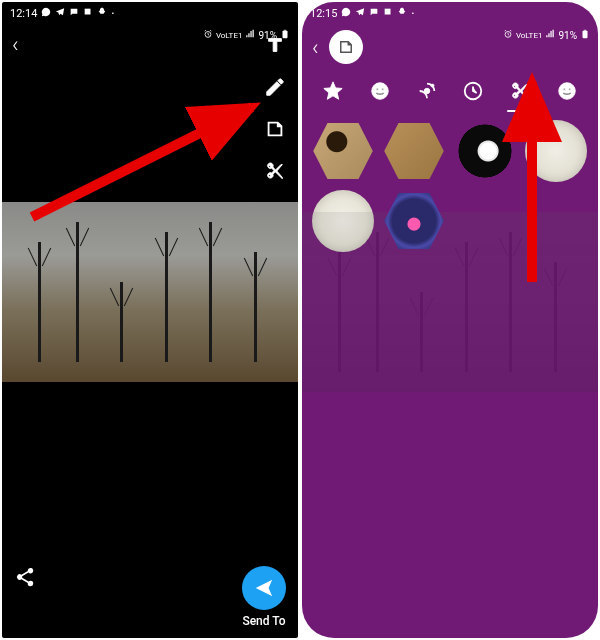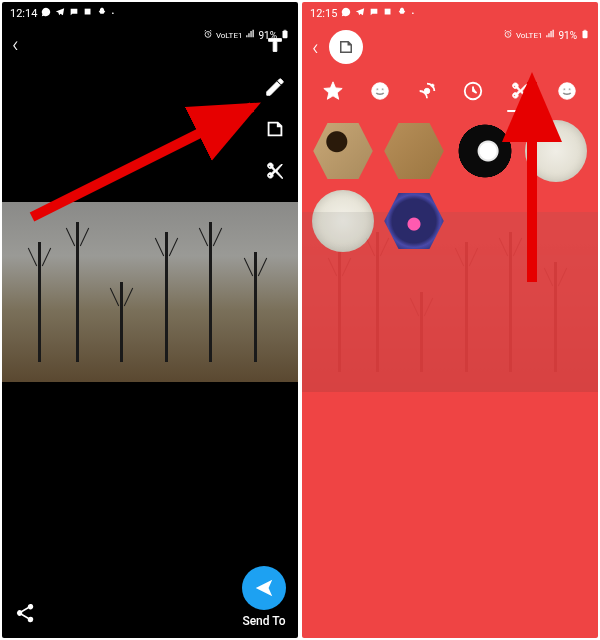--- a/index.html
+++ b/index.html
@@ -1,19 +1,19 @@
 <!DOCTYPE html>
 <html><head>
 <meta charset="utf-8">
 <style>
   * { margin: 0; padding: 0; box-sizing: border-box; }
   body { background: #f0f0f0; font-family: -apple-system, BlinkMacSystemFont, "Segoe UI", Roboto, sans-serif; }
   .container { width: 600px; height: 640px; display: flex; gap: 4px; background: #fff; padding: 2px; }
   .phone { width: 296px; height: 636px; background: #000; position: relative; overflow: hidden; border-radius: 2px; }
-  .phone-right { background: #ef4444; }
+  .phone-right { background: #701a75; border-radius: 32px; }
 
   
   .statusbar { height: 22px; display: flex; align-items: center; padding: 0 8px; font-size: 11px; color: #fff; justify-content: space-between; }
   .statusbar-left, .statusbar-right { display: flex; align-items: center; gap: 4px; }
   .statusbar-right { font-size: 10px; gap: 3px; margin-top: 44px; }
   .sb-icon { width: 10px; height: 10px; display: inline-block; }
 
   
   .edit-topbar { position: absolute; top: 30px; left: 10px; }
   .back-chevron { color: #fff; font-size: 22px; font-weight: 300; }
@@ -30,21 +30,21 @@
   .tree::before { left:-6px; transform: rotate(-25deg); }
   .tree::after { right:-6px; transform: rotate(25deg); }
   .t1 { left: 12%; height: 120px; } .t2 { left: 25%; height: 140px; } .t3 { left: 40%; height: 80px; }
   .t4 { left: 55%; height: 130px; } .t5 { left: 70%; height: 140px; } .t6 { left: 85%; height: 110px; }
 
   
   .arrow { position: absolute; pointer-events: none; }
   .arrow-left { top: 90px; left: 20px; width: 250px; height: 130px; }
   .arrow-right { top: 65px; left: 200px; width: 100px; height: 220px; }
 
-  .bottom-bar { position: absolute; bottom: 10px; left: 0; width: 100%; display: flex; align-items: flex-end; justify-content: space-between; padding: 0 12px; }
+  .bottom-bar { position: absolute; bottom: 10px; left: 0; width: 100%; display: flex; align-items: flex-start; justify-content: space-between; padding: 0 12px; }
   .share-btn { color: #fff; }
   .send-area { display:flex; flex-direction: column; align-items:center; gap:4px; }
   .send-btn { width: 44px; height: 44px; border-radius: 50%; background: #1da1f2; display:flex; align-items:center; justify-content:center; }
   .send-label { color:#fff; font-size:12px; font-weight:500; }
 
   
   .picker-top { display:flex; align-items:center; padding: 6px 10px 6px 10px; gap: 10px; color:#fff; }
   .search-wrap { display:flex; align-items:center; gap:6px; flex:1; }
   .search-input { background:transparent; border:none; color:#fff; font-size:15px; outline:none; width:100%; }
   .search-input::placeholder { color: #e0e0e0; }

